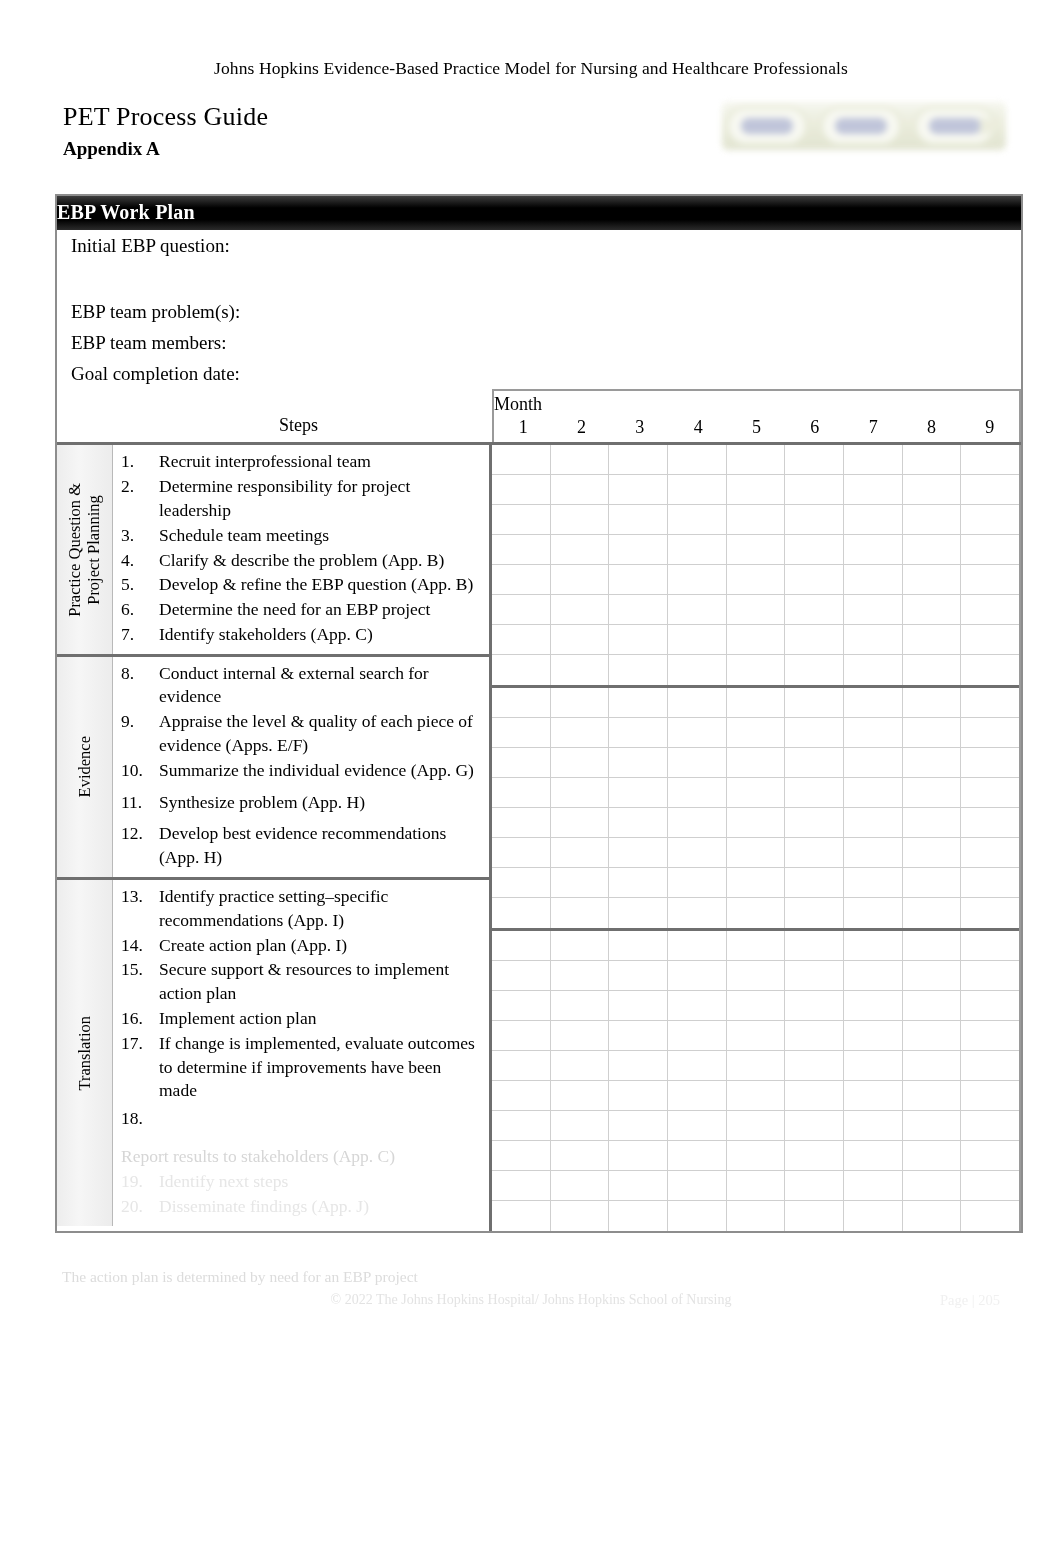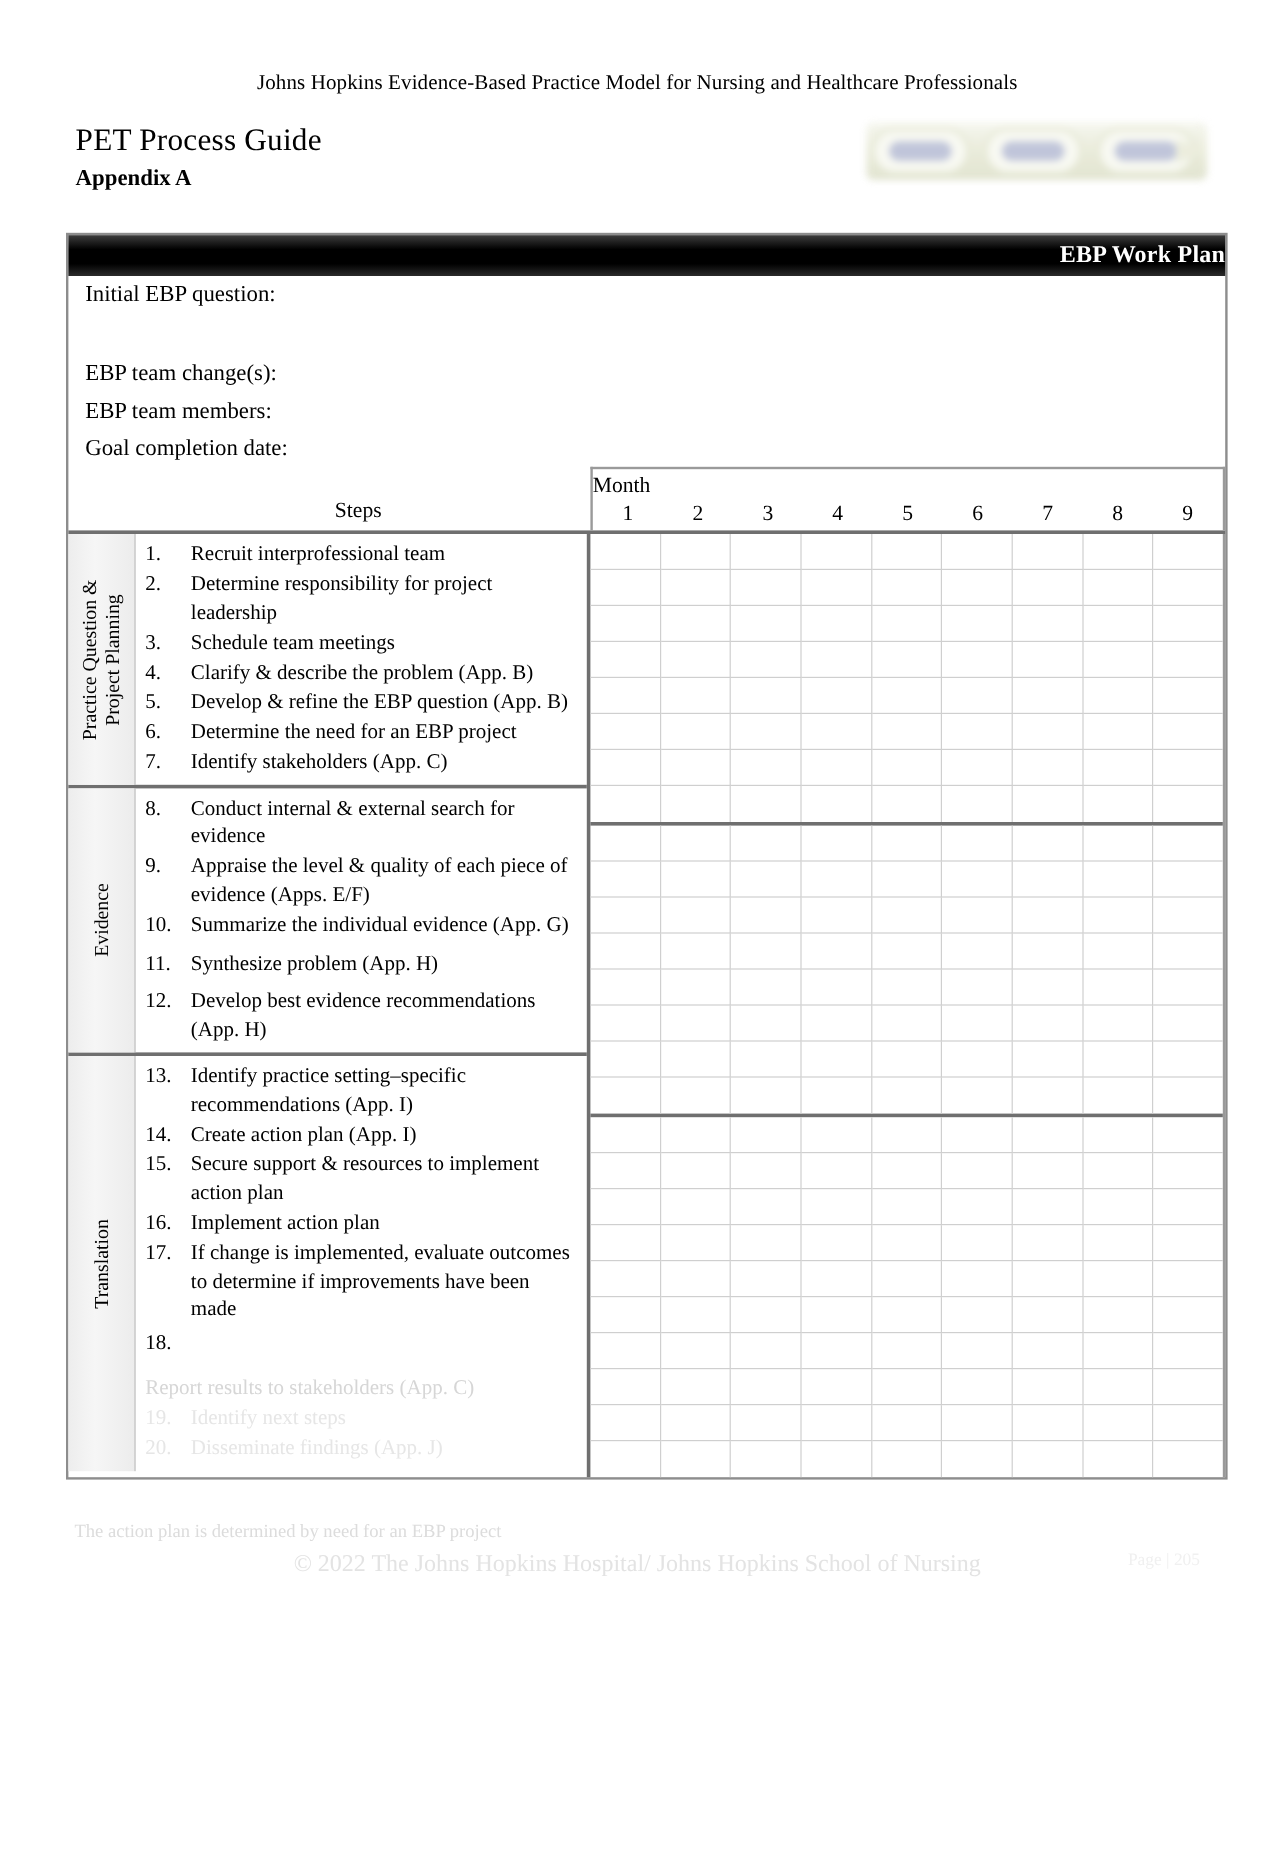--- a/index.html
+++ b/index.html
@@ -99,21 +99,21 @@
     left: 55px;
     top: 194px;
     width: 968px;
     border: 2px solid #8d8d8d;
     box-sizing: border-box;
     background: #ffffff;
   }
   .wp-title {
     background: linear-gradient(180deg, #3d3d3d 0%, #000000 35%, #000000 70%, #2b2b2b 100%);
     color: #ffffff;
-    text-align: right;
+    text-align: left;
     font-weight: bold;
     font-size: 20px;
     padding: 5px 0 6px 0;
     letter-spacing: .2px;
   }
 
   .wp-field {
     font-size: 19px;
     padding: 3px 0 3px 14px;
     line-height: 1.32;
@@ -256,21 +256,21 @@
     top: 0px;
     font-size: 15.5px;
     color: #dcdcdc;
   }
   .footer-copy {
     position: absolute;
     left: 0;
     top: 24px;
     width: 1062px;
     text-align: center;
-    font-size: 20px;
+    font-size: 14px;
     color: #e3e3e3;
   }
   .footer-page {
     position: absolute;
     right: 62px;
     top: 24px;
     font-size: 14.5px;
     color: #f0f0f0;
   }
 </style>
@@ -297,21 +297,21 @@
     </div>
   <div class="pet-logo-tail"></div>
 </div>
 
 <div class="wp">
 
   <div class="wp-title">EBP Work Plan</div>
 
   <div class="wp-field q-field">Initial EBP question:</div>
   <div class="wp-gap"></div>
-  <div class="wp-field">EBP team change(s):</div>
+  <div class="wp-field">EBP team problem(s):</div>
   <div class="wp-field">EBP team members:</div>
   <div class="wp-field">Goal completion date:</div>
 
   <div class="hdr-row">
     <div class="hdr-steps">Steps</div>
     <div class="hdr-months">
       <div class="hdr-months-label">Month</div>
       <div class="hdr-months-nums">
         <div>1</div>
         <div>2</div>

